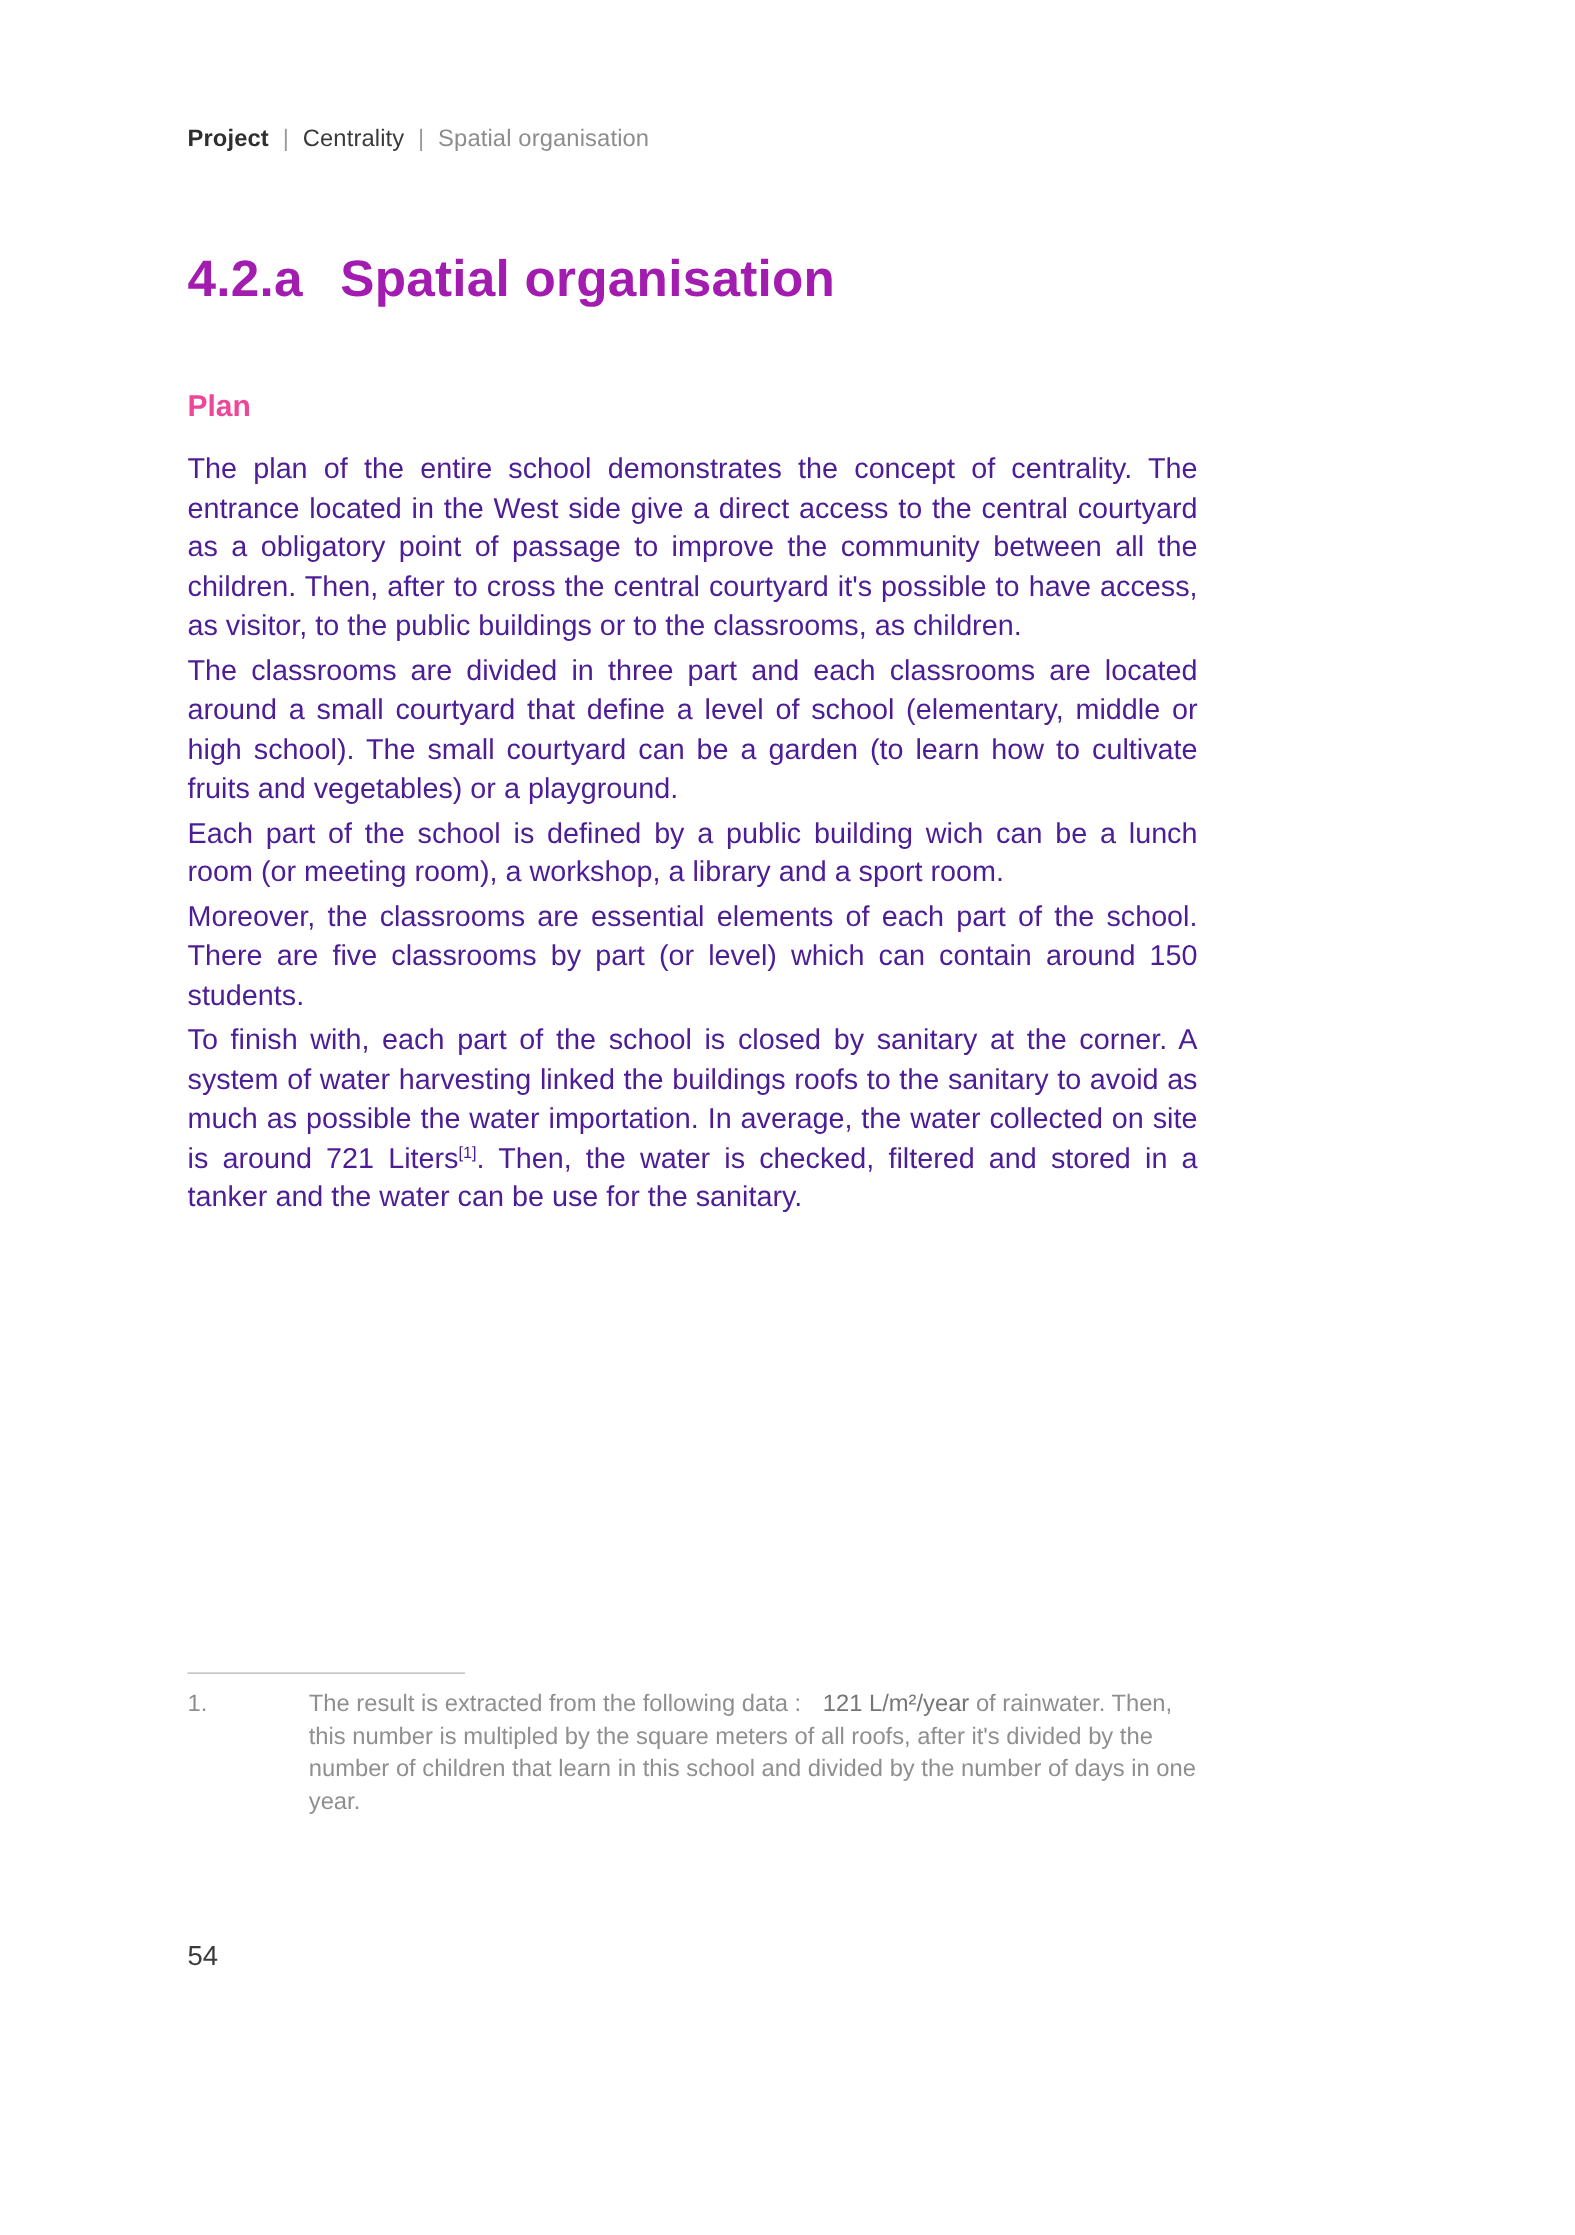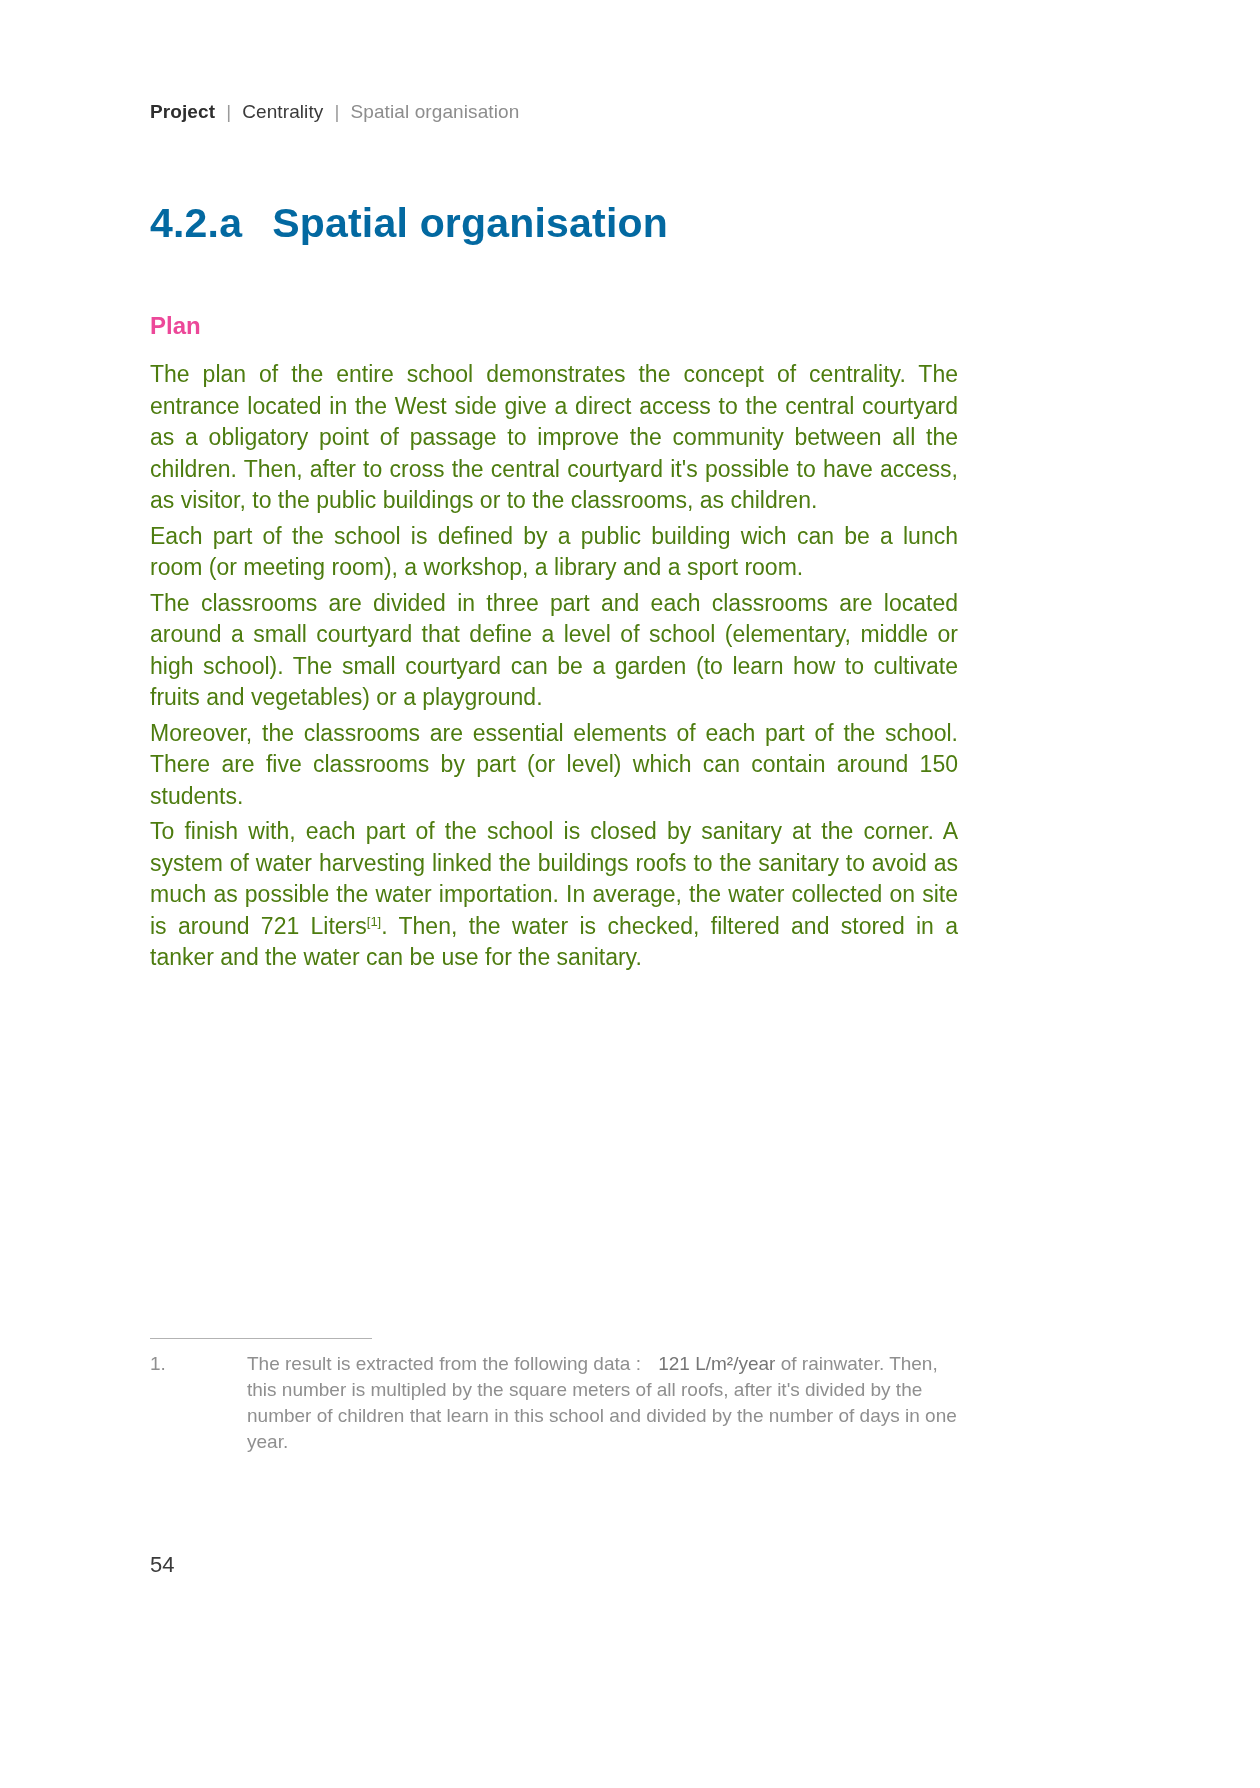--- a/index.html
+++ b/index.html
@@ -43,41 +43,41 @@
   }
   .breadcrumb .bc-section {
     color: #8d8d8d;
   }
   
   .title {
     margin: 76px 0 0 0;
     font-size: 41px;
     line-height: 48px;
     font-weight: 700;
-    color: #0369a1;
+    color: #a21caf;
     letter-spacing: 0.2px;
   }
   .title .title-num {
     margin-right: 30px;
   }
   
   .subheading {
     margin: 64px 0 0 0;
     font-size: 24px;
     line-height: 30px;
     font-weight: 700;
     color: #ec4899;
   }
   
   p.body-par {
     font-size: 23px;
     line-height: 31.5px;
     text-align: justify;
     margin: 4px 0 0 0;
-    color: #4d7c0f;
+    color: #4c1d95;
   }
   p.body-par.first {
     margin-top: 18px;
   }
   sup.fn-ref {
     font-size: 13px;
     line-height: 0;
     vertical-align: 8px;
   }
   
@@ -133,23 +133,23 @@
   </div>
 
   <h1 class="title">
     <span class="title-num">4.2.a</span><span class="title-text">Spatial organisation</span>
   </h1>
 
   <h2 class="subheading">Plan</h2>
 
   <p class="body-par first">The plan of the entire school demonstrates the concept of centrality. The entrance located in the West side give a direct access to the central courtyard as a obligatory point of passage to improve the community between all the children. Then, after to cross the central courtyard it's possible to have access, as visitor, to the public buildings or to the classrooms, as children.</p>
 
+  <p class="body-par">The classrooms are divided in three part and each classrooms are located around a small courtyard that define a level of school (elementary, middle or high school). The small courtyard can be a garden (to learn how to cultivate fruits and vegetables) or a playground.</p>
+
   <p class="body-par">Each part of the school is defined by a public building wich can be a lunch room (or meeting room), a workshop, a library and a sport room.</p>
-
-  <p class="body-par">The classrooms are divided in three part and each classrooms are located around a small courtyard that define a level of school (elementary, middle or high school). The small courtyard can be a garden (to learn how to cultivate fruits and vegetables) or a playground.</p>
 
   <p class="body-par">Moreover, the classrooms are essential elements of each part of the school. There are five classrooms by part (or level) which can contain around 150 students.</p>
 
   <p class="body-par"><span>To finish with, each part of the school is closed by sanitary at the corner. A system of water harvesting linked the buildings roofs to the sanitary to avoid as much as possible the water importation. In average, the water collected on site is around 721 Liters</span><sup class="fn-ref">[1]</sup><span>. Then, the water is checked, filtered and stored in a tanker and the water can be use for the sanitary.</span></p>
 
 </div>
 
 <div class="footnote-block">
   <div class="footnote-rule"></div>
   <div class="footnote-row">

